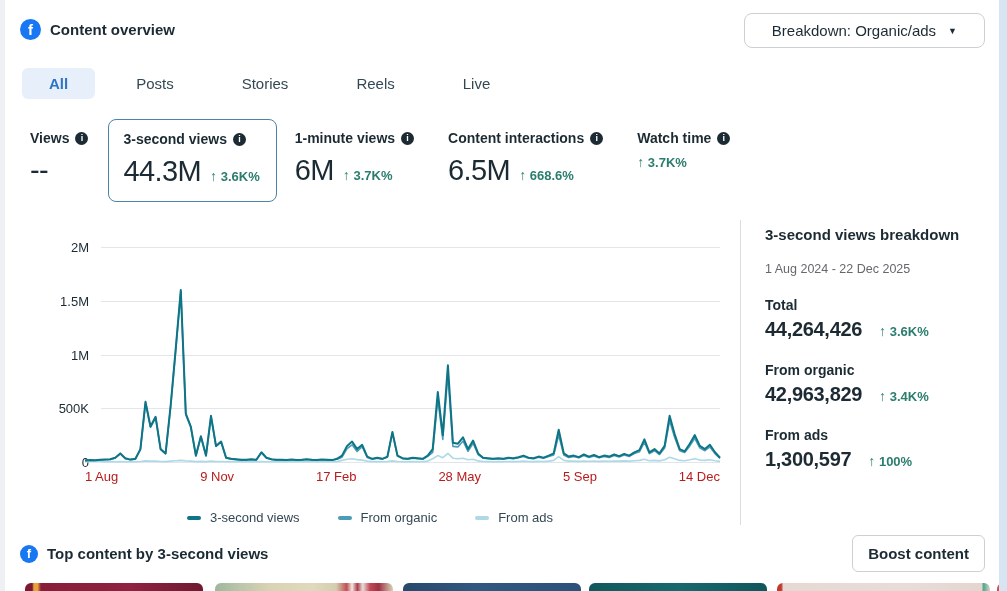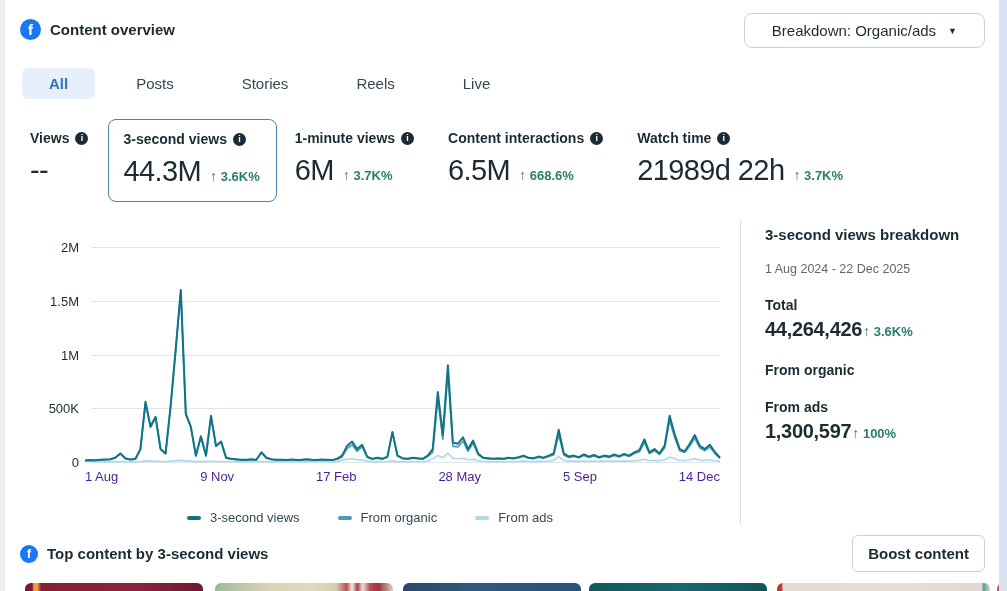--- a/index.html
+++ b/index.html
@@ -36,34 +36,34 @@
     display:inline-flex;align-items:center;justify-content:center;flex:none}
   .m-value-row{display:flex;align-items:baseline;gap:9px;margin-top:8px}
   .m-value{font-size:29px;font-weight:500;letter-spacing:-0.6px;white-space:nowrap}
   .chg{color:#2b7d6e;font-size:13px;font-weight:600;white-space:nowrap}
   .chg .arr{font-size:14px;font-weight:400}
 
   
   .main{display:flex;margin-top:18px}
   .chart-col{width:740px;flex:none}
   .plot-wrap{position:relative;margin-left:85px;width:635px;height:215px;margin-top:27px}
-  .gl{position:absolute;left:6px;right:0;height:1px;background:#e2e5e9}
+  .gl{position:absolute;left:16px;right:0;height:1px;background:#e2e5e9}
   .ylab{position:absolute;right:calc(100% + 12px);transform:translateY(-50%);font-size:13px;color:#1c2b33;white-space:nowrap}
   .plot-svg{position:absolute;left:0;top:0;width:100%;height:100%;overflow:visible}
-  .x-axis{margin-left:85px;width:635px;display:flex;justify-content:space-between;font-size:13px;color:#4c1d95;margin-top:7px}
+  .x-axis{margin-left:85px;width:635px;display:flex;justify-content:space-between;font-size:13px;color:#b91c1c;margin-top:7px}
   .legend{width:740px;display:flex;justify-content:center;gap:38px;margin-top:26px}
   .leg-item{display:flex;align-items:center;gap:9px;font-size:13px;color:#344854}
   .swatch{width:14px;height:4px;border-radius:2px;flex:none}
 
   .side-panel{border-left:1px solid #dadde1;padding:6px 0 0 24px;flex:1}
   .bp-title{font-size:15px;font-weight:700}
   .bp-date{font-size:12.5px;color:#65676b;margin-top:19px}
   .bp-row{margin-top:21px}
   .bp-label{font-size:14px;font-weight:700}
-  .bp-value-row{display:flex;align-items:baseline;gap:1px;margin-top:5px}
+  .bp-value-row{display:flex;align-items:baseline;gap:17px;margin-top:5px}
   .bp-value{font-size:20px;font-weight:700;letter-spacing:-0.3px}
 
   
   .footer{display:flex;justify-content:space-between;align-items:center;padding:10px 22px 0 20px}
   .f-left{display:flex;align-items:center;gap:9px}
   .f-title{font-size:15px;font-weight:700}
   .f-buttons{display:flex;gap:28px}
   .btn{border:1px solid #ccd0d5;border-radius:6px;background:#fff;padding:9px 15px;
     font-size:15px;font-weight:600;color:#1c2b33;font-family:"Liberation Sans",sans-serif;cursor:pointer}
 
@@ -138,21 +138,20 @@
         <span class="chg"><span class="arr">↑</span> <span>668.6%</span></span>
       </div>
     </div>
 
     <div class="metric">
       <div class="m-label">
         <span>Watch time</span>
         <span class="info">i</span>
       </div>
       <div class="m-value-row">
-        <span class="m-value">21989d 22h</span>
         <span class="chg"><span class="arr">↑</span> <span>3.7K%</span></span>
       </div>
     </div>
   </div>
 
   <div class="main">
     <div class="chart-col">
       <div class="plot-wrap">
         <div class="gl" style="top:0%">
             <span class="ylab">2M</span>
@@ -206,20 +205,24 @@
       <div class="bp-row">
         <div class="bp-label">Total</div>
         <div class="bp-value-row">
           <span class="bp-value">44,264,426</span>
           <span class="chg"><span class="arr">↑</span> <span>3.6K%</span></span>
         </div>
       </div>
 
       <div class="bp-row">
         <div class="bp-label">From organic</div>
+        <div class="bp-value-row">
+          <span class="bp-value">42,963,829</span>
+          <span class="chg"><span class="arr">↑</span> <span>3.4K%</span></span>
+        </div>
       </div>
 
       <div class="bp-row">
         <div class="bp-label">From ads</div>
         <div class="bp-value-row">
           <span class="bp-value">1,300,597</span>
           <span class="chg"><span class="arr">↑</span> <span>100%</span></span>
         </div>
       </div>
     </div>

